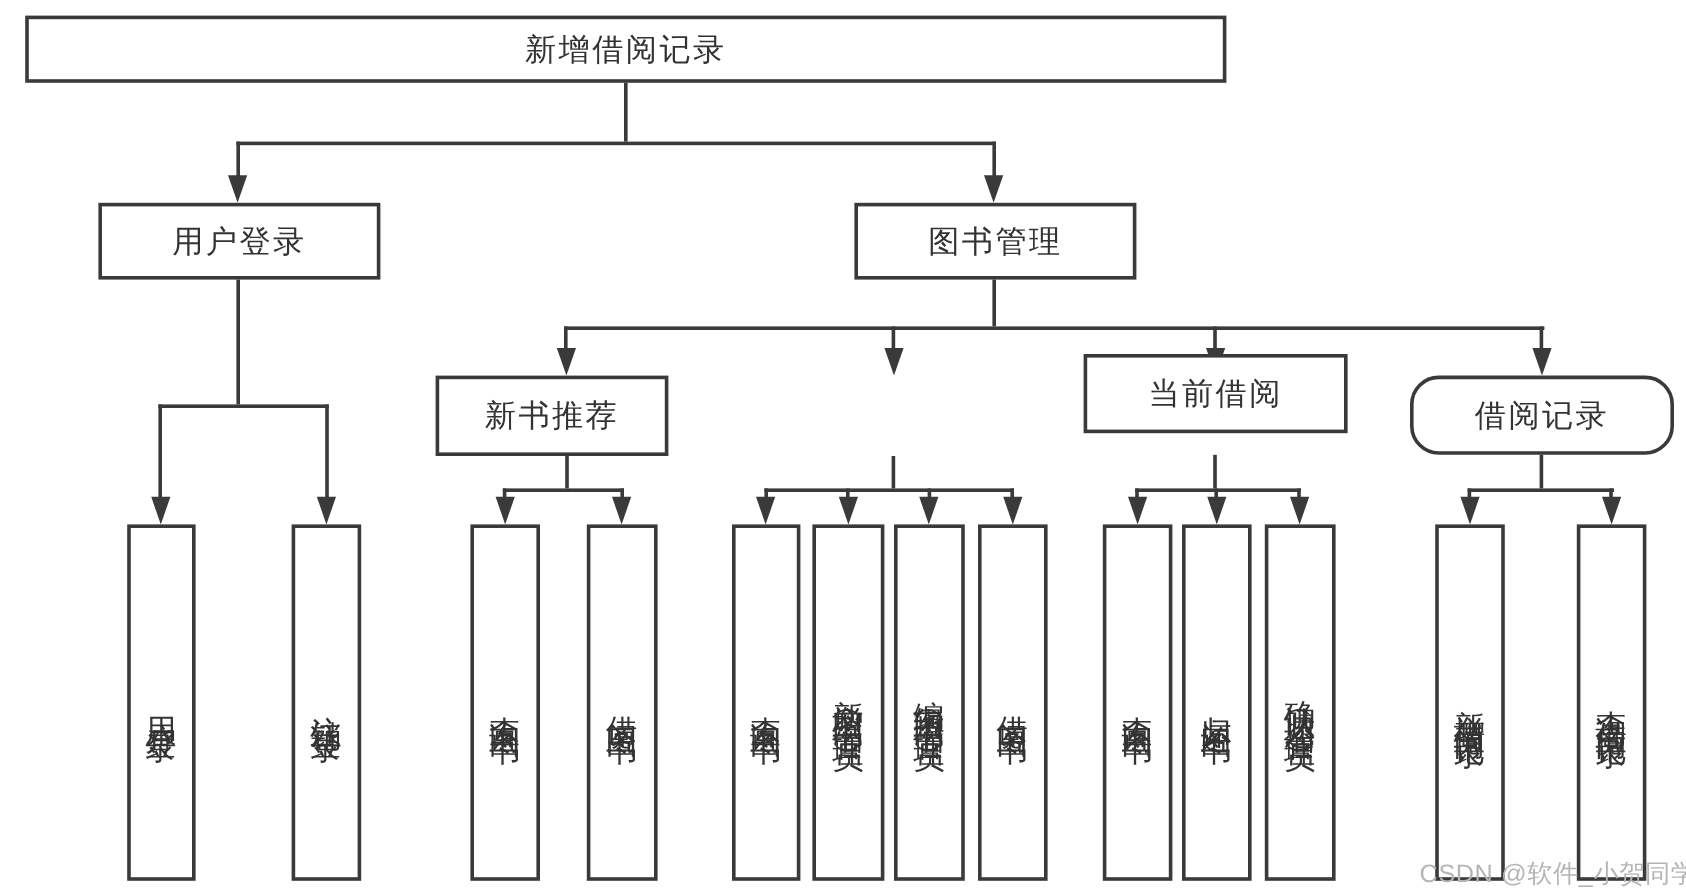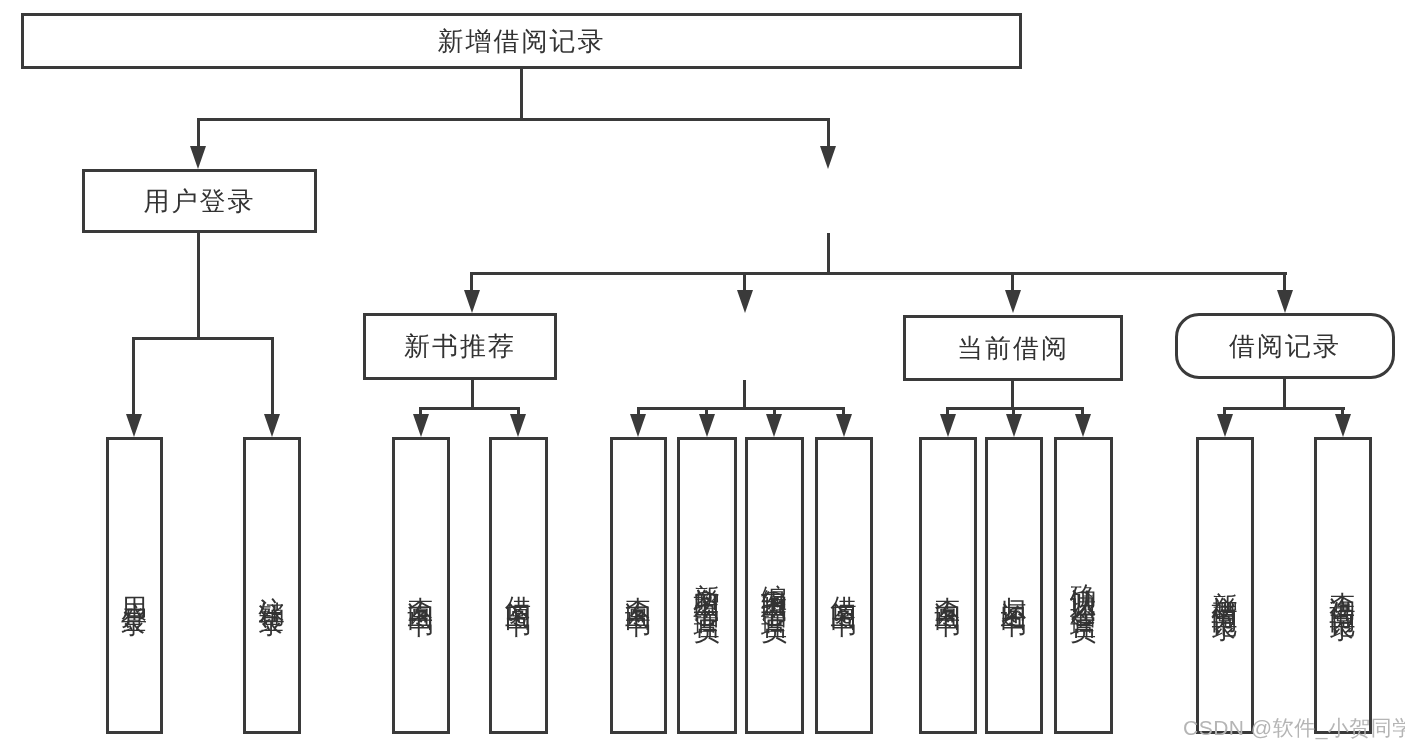--- a/index.html
+++ b/index.html
@@ -67,20 +67,23 @@
   <div class="v" style="left:520px;top:69px;height:49px;"></div>
   <div class="h" style="left:197px;top:118px;width:633px;"></div>
   <div class="v" style="left:197px;top:118px;height:34px;"></div>
   <div class="v" style="left:827px;top:118px;height:34px;"></div>
   <div class="ah" style="left:190px;top:146px;"></div>
   <div class="ah" style="left:820px;top:146px;"></div>
 
   <div class="node" style="left:82px;top:169px;width:235px;height:64px;">
     <span>用户登录</span>
   </div>
+  <div class="node" style="left:712px;top:169px;width:235px;height:64px;">
+    <span>图书管理</span>
+  </div>
 
   <div class="v" style="left:197px;top:233px;height:104px;"></div>
   <div class="h" style="left:132px;top:337px;width:142px;"></div>
   <div class="v" style="left:132px;top:337px;height:82px;"></div>
   <div class="v" style="left:271px;top:337px;height:82px;"></div>
   <div class="ah" style="left:126px;top:414px;"></div>
   <div class="ah" style="left:264px;top:414px;"></div>
 
   <div class="v" style="left:827px;top:233px;height:39px;"></div>
   <div class="h" style="left:470px;top:272px;width:817px;"></div>
@@ -89,21 +92,21 @@
   <div class="v" style="left:1011px;top:272px;height:24px;"></div>
   <div class="v" style="left:1283px;top:272px;height:24px;"></div>
   <div class="ah" style="left:464px;top:290px;"></div>
   <div class="ah" style="left:737px;top:290px;"></div>
   <div class="ah" style="left:1005px;top:290px;"></div>
   <div class="ah" style="left:1277px;top:290px;"></div>
 
   <div class="node" style="left:363px;top:313px;width:194px;height:67px;">
     <span>新书推荐</span>
   </div>
-  <div class="node" style="left:903px;top:315px;width:220px;height:66px;">
+  <div class="node" style="left:903px;top:295px;width:220px;height:66px;">
     <span>当前借阅</span>
   </div>
   <div class="node" style="left:1175px;top:313px;width:220px;height:66px;border-radius:24px;">
     <span>借阅记录</span>
   </div>
 
   <div class="v" style="left:471px;top:380px;height:27px;"></div>
   <div class="h" style="left:419px;top:407px;width:101px;"></div>
   <div class="v" style="left:419px;top:407px;height:12px;"></div>
   <div class="v" style="left:517px;top:407px;height:12px;"></div>

